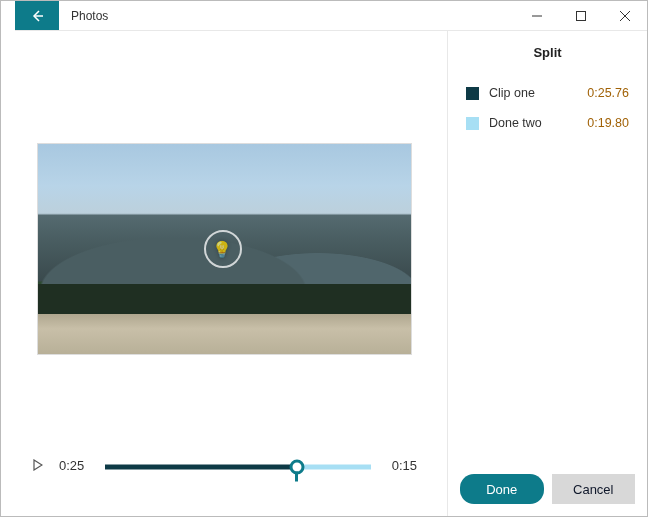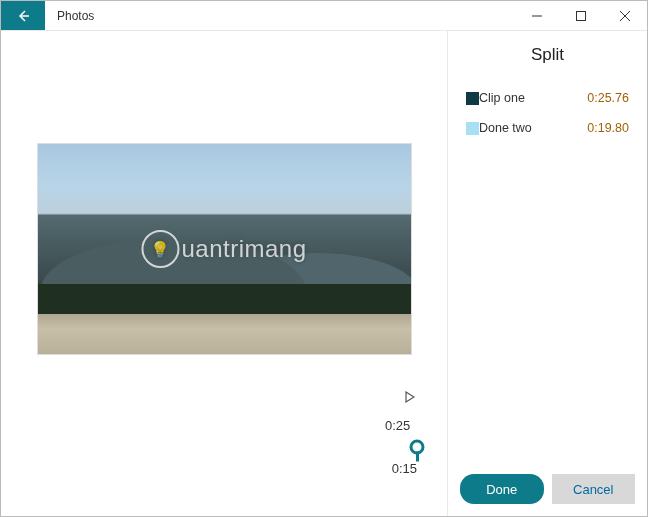--- a/index.html
+++ b/index.html
@@ -11,20 +11,21 @@
     height: 517px;
     border: 1px solid #bbb;
     overflow: hidden;
   }
   .titlebar {
     height: 30px;
     display: flex;
     align-items: stretch;
     background: #fff;
     border-bottom: 1px solid #e8e8e8;
+    margin-left: 14px;
   }
   .back-btn {
     width: 44px;
     background: #0d7b8a;
     display: flex;
     align-items: center;
     justify-content: center;
     color: #fff;
   }
   .title-text {
@@ -103,24 +104,23 @@
     border-radius: 50%;
     display: flex; align-items: center; justify-content: center;
     margin-right: 2px;
     font-size: 16px;
   }
   .controls {
     position: absolute;
     bottom: 40px;
     left: 0; right: 0;
     display: flex;
-    align-items: flex-end;
+    align-items: flex-start;
     padding: 0 30px;
     gap: 14px;
-    flex-direction: column;
   }
   .play-btn {
     width: 14px; height: 14px;
     display: flex; align-items: center; justify-content: center;
     color: #444;
   }
   .time-label { color: #333; font-size: 13px; min-width: 32px; }
   .track {
     flex: 1;
     height: 18px;
@@ -169,29 +169,30 @@
   }
   .right {
     width: 200px;
     border-left: 1px solid #e8e8e8;
     display: flex;
     flex-direction: column;
     background: #fff;
   }
   .panel-title {
     text-align: center;
-    font-weight: 400;
+    font-weight: 700;
     color: #222;
     padding: 14px 0 18px;
-    font-size: 17px;
+    font-size: 13px;
   }
   .clip-row {
     display: flex;
     align-items: center;
     padding: 8px 18px;
+    gap: 10px;
     font-size: 12.5px;
     color: #333;
   }
   .swatch {
     width: 13px; height: 13px;
   }
   .clip-name { flex: 1; }
   .clip-dur { color: #a16207; }
   .button-row {
     margin-top: auto;
@@ -202,21 +203,21 @@
   .btn {
     flex: 1;
     height: 30px;
     display: flex;
     align-items: center;
     justify-content: center;
     font-size: 13px;
     cursor: pointer;
   }
   .btn-primary { background: #0d7b8a; color: #fff; border-radius: 14px; }
-  .btn-secondary { background: #d8d8d8; color: #0369a1; }
+  .btn-secondary { background: #d8d8d8; color: #0f172a; }
 </style>
 </head>
 <body>
 
 <div class="titlebar">
   <div class="back-btn">
     <svg width="16" height="16" viewBox="0 0 16 16">
         <path d="M10 3 L5 8 L10 13" stroke="#fff" stroke-width="1.5" fill="none"></path>
         <path d="M5 8 H14" stroke="#fff" stroke-width="1.5"></path>
       </svg>
@@ -239,21 +240,20 @@
       </svg>
   </div>
 </div>
 
 <div class="content">
 
   <div class="left">
     <div class="preview">
       <div class="watermark">
         <span class="bulb">💡</span>
-        <span>uantrimang</span>
       </div>
     </div>
 
     <div class="controls">
       <div class="play-btn">
         <svg width="10" height="12" viewBox="0 0 10 12">
             <path d="M1 1 L9 6 L1 11 Z" fill="none" stroke="#555" stroke-width="1.2"></path>
           </svg>
       </div>
       <span class="time-label">0:25</span>

